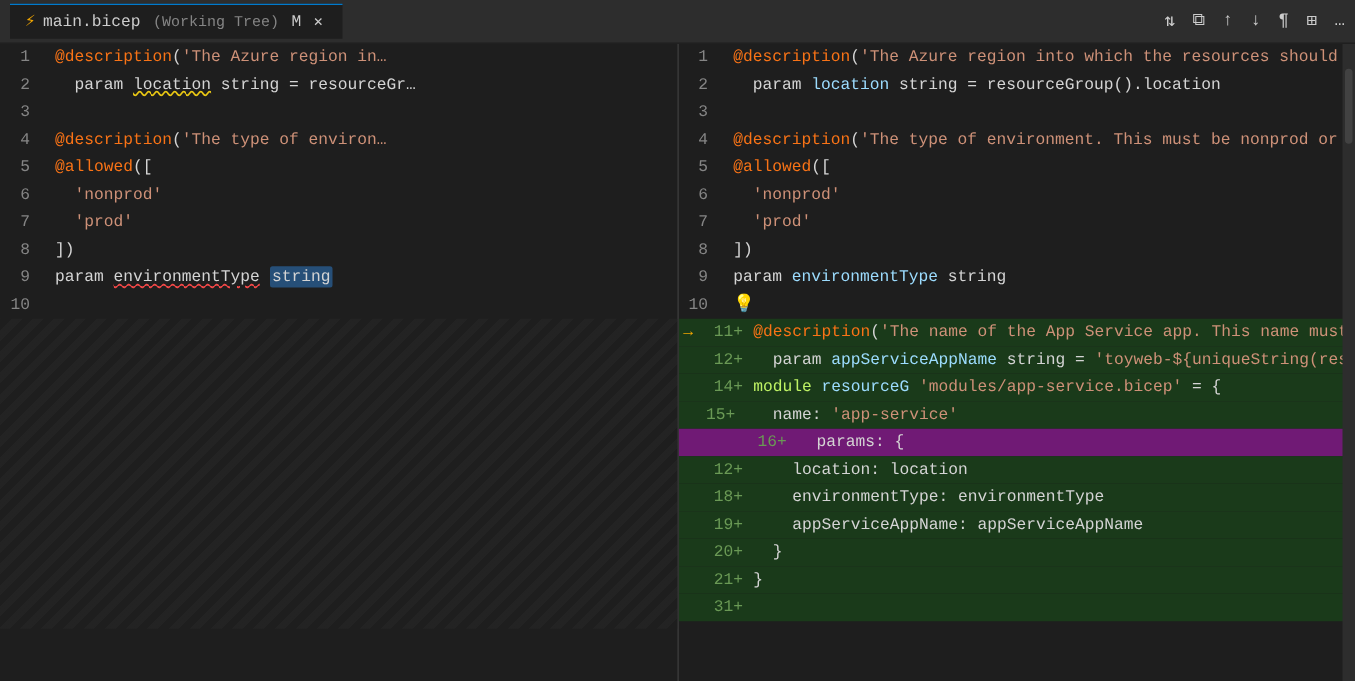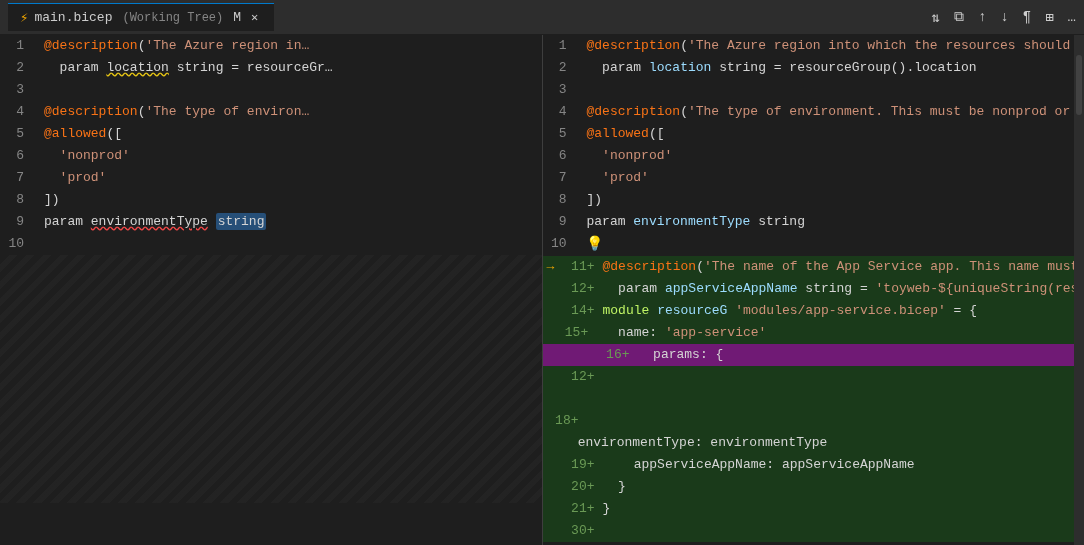--- a/index.html
+++ b/index.html
@@ -378,23 +378,26 @@
         <span class="gutter-arrow">&nbsp;</span>
         <span class="line-num-plus" style="color:#6a9955;">16+</span>
         <span class="line-content">
           <span class="plain">&nbsp;&nbsp;params: {</span>
         </span>
       </div>
 
       <div class="line line-added" style="background:#1a3a1a;">
         <span class="gutter-arrow">&nbsp;</span>
         <span class="line-num-plus" style="color:#6a9955;">12+</span>
-      </div>
-
-      <div class="line line-added" style="background:#1a3a1a;flex-direction:column;">
+        <span class="line-content">
+          <span class="plain">&nbsp;&nbsp;&nbsp;&nbsp;location: location</span>
+        </span>
+      </div>
+
+      <div class="line line-added" style="background:#1a3a1a;">
         <span class="gutter-arrow">&nbsp;</span>
         <span class="line-num-plus" style="color:#6a9955;">18+</span>
         <span class="line-content">
           <span class="plain">&nbsp;&nbsp;&nbsp;&nbsp;environmentType: environmentType</span>
         </span>
       </div>
 
       <div class="line line-added" style="background:#1a3a1a;">
         <span class="gutter-arrow">&nbsp;</span>
         <span class="line-num-plus" style="color:#6a9955;">19+</span>
@@ -414,21 +417,21 @@
       <div class="line line-added" style="background:#1a3a1a;">
         <span class="gutter-arrow">&nbsp;</span>
         <span class="line-num-plus" style="color:#6a9955;">21+</span>
         <span class="line-content">
           <span class="plain">}</span>
         </span>
       </div>
 
       <div class="line line-added" style="background:#1a3a1a;">
         <span class="gutter-arrow">&nbsp;</span>
-        <span class="line-num-plus" style="color:#6a9955;">30+</span>
+        <span class="line-num-plus" style="color:#6a9955;">31+</span>
         <span class="line-content"></span>
       </div>
 
     </div>
 
     <div class="scrollbar">
       <div class="scrollbar-thumb"></div>
     </div>
   </div>
 </div>

